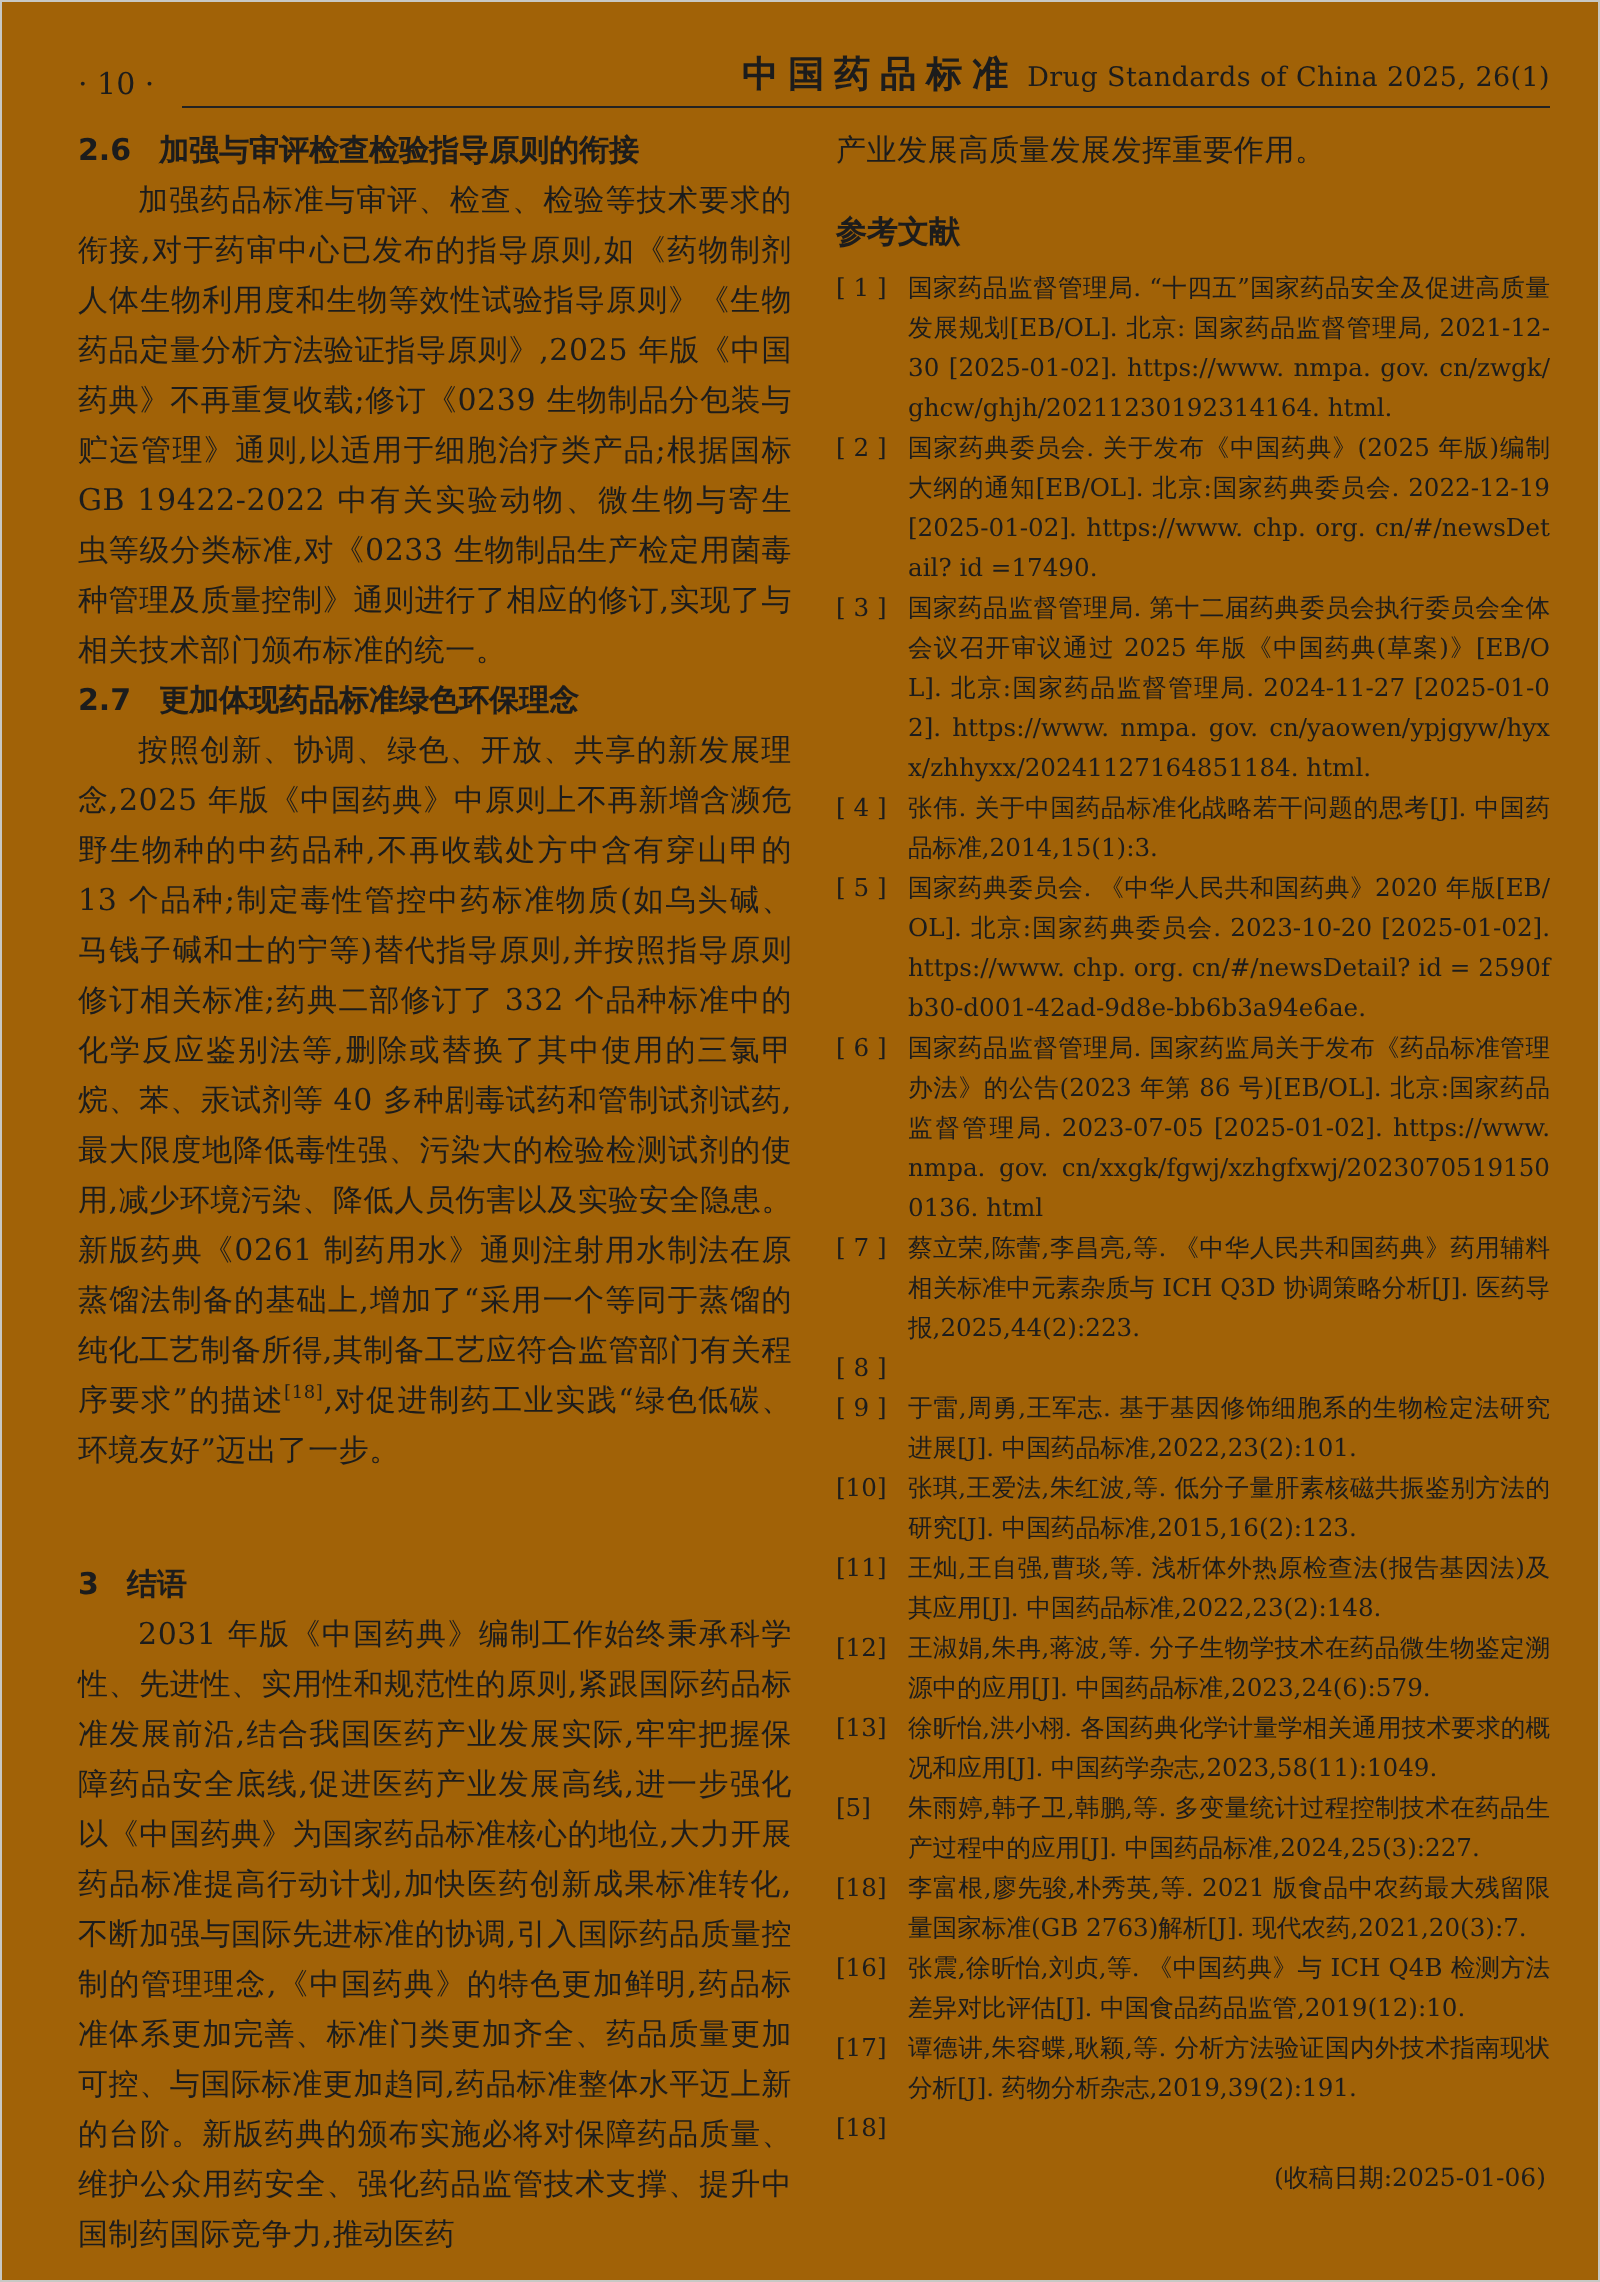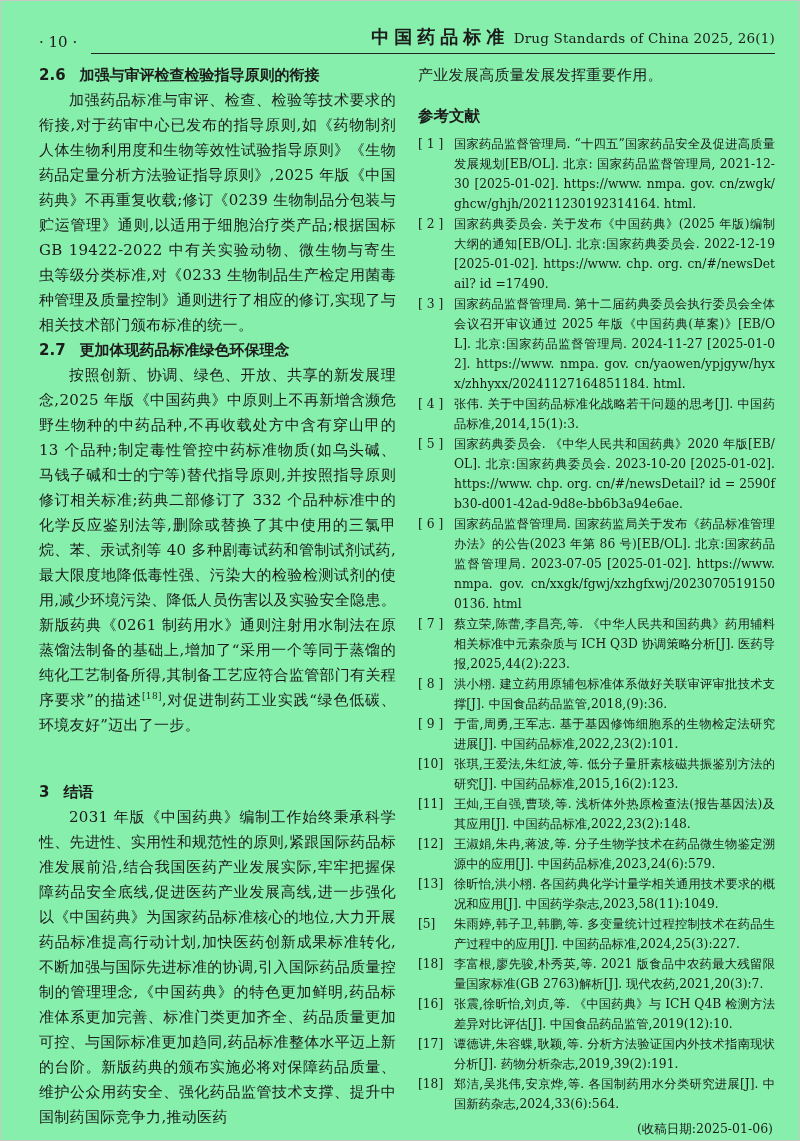--- a/index.html
+++ b/index.html
@@ -1,20 +1,20 @@
 <!DOCTYPE html>
 <html><head>
 <meta charset="utf-8">
 <style>
   html,body { margin:0; padding:0; background:#e8e8e8; }
   .page {
     position:relative;
     width:800px; height:1141px;
     margin:0 auto;
-    background:#86efac;
+    background:#a16207;
     border:1px solid #c8c8c4;
     box-sizing:border-box;
     overflow:hidden;
     font-family:"DejaVu Serif","Liberation Serif",serif;
     color:#1c1c1c;
   }
   .header {
     position:absolute; top:24px; left:38px; right:24px;
     display:flex; align-items:flex-end;
   }
@@ -128,21 +128,20 @@
       <div class="ref">
         <span class="ref-num">[ 6 ]</span>
         <span class="ref-text">国家药品监督管理局. 国家药监局关于发布《药品标准管理办法》的公告(2023 年第 86 号)[EB/OL]. 北京:国家药品监督管理局. 2023-07-05 [2025-01-02]. https://www. nmpa. gov. cn/xxgk/fgwj/xzhgfxwj/20230705191500136. html</span>
       </div>
       <div class="ref">
         <span class="ref-num">[ 7 ]</span>
         <span class="ref-text">蔡立荣,陈蕾,李昌亮,等. 《中华人民共和国药典》药用辅料相关标准中元素杂质与 ICH Q3D 协调策略分析[J]. 医药导报,2025,44(2):223.</span>
       </div>
       <div class="ref">
         <span class="ref-num">[ 8 ]</span>
-        <span class="ref-text">洪小栩. 建立药用原辅包标准体系做好关联审评审批技术支撑[J]. 中国食品药品监管,2018,(9):36.</span>
       </div>
       <div class="ref">
         <span class="ref-num">[ 9 ]</span>
         <span class="ref-text">于雷,周勇,王军志. 基于基因修饰细胞系的生物检定法研究进展[J]. 中国药品标准,2022,23(2):101.</span>
       </div>
       <div class="ref">
         <span class="ref-num">[10]</span>
         <span class="ref-text">张琪,王爱法,朱红波,等. 低分子量肝素核磁共振鉴别方法的研究[J]. 中国药品标准,2015,16(2):123.</span>
       </div>
       <div class="ref">
@@ -168,20 +167,19 @@
       <div class="ref">
         <span class="ref-num">[16]</span>
         <span class="ref-text">张震,徐昕怡,刘贞,等. 《中国药典》与 ICH Q4B 检测方法差异对比评估[J]. 中国食品药品监管,2019(12):10.</span>
       </div>
       <div class="ref">
         <span class="ref-num">[17]</span>
         <span class="ref-text">谭德讲,朱容蝶,耿颖,等. 分析方法验证国内外技术指南现状分析[J]. 药物分析杂志,2019,39(2):191.</span>
       </div>
       <div class="ref">
         <span class="ref-num">[18]</span>
-        <span class="ref-text">郑洁,吴兆伟,安京烨,等. 各国制药用水分类研究进展[J]. 中国新药杂志,2024,33(6):564.</span>
       </div>
 
       <div class="received">(收稿日期:2025-01-06)</div>
     </div>
 
   </div>
 </div>
 
 </body></html>

